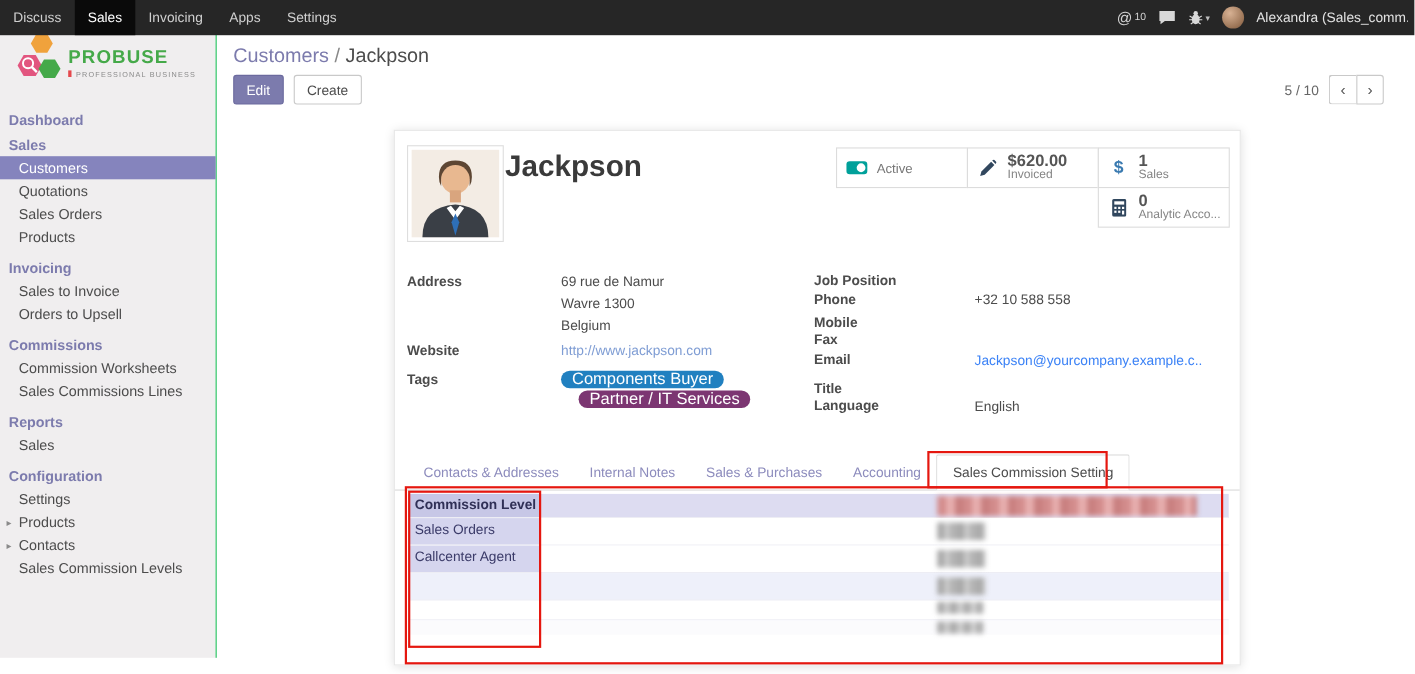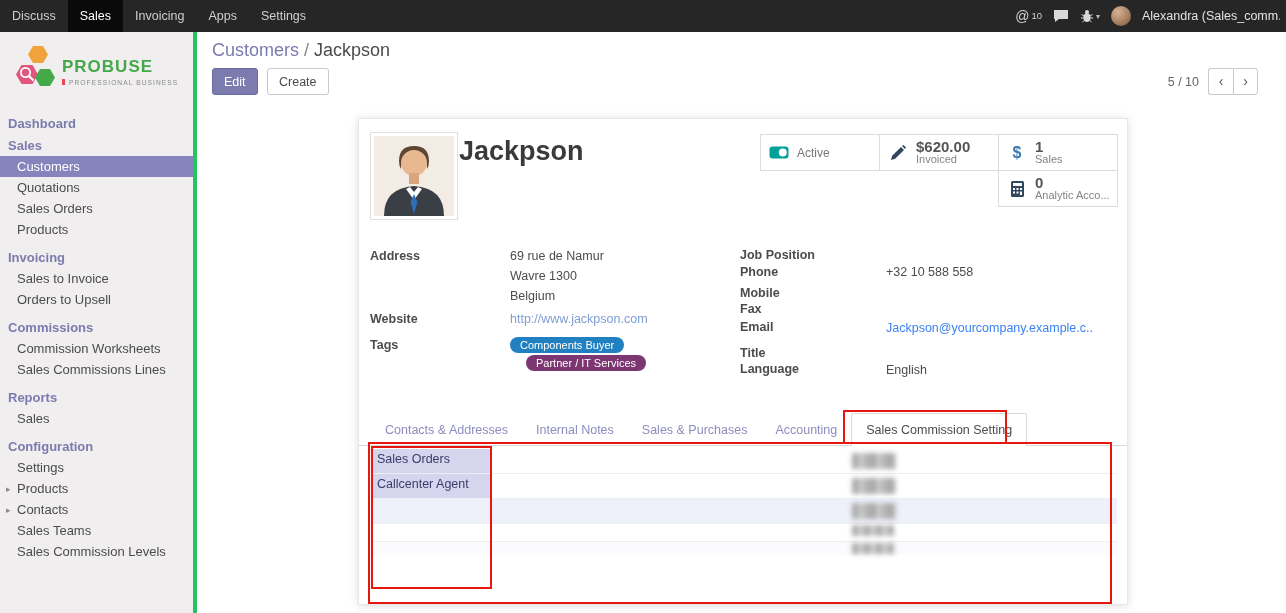--- a/index.html
+++ b/index.html
@@ -13,21 +13,21 @@
   .tb-app.active{background:#0a0a0a;color:#fff;}
   .tb-right{display:flex;align-items:center;gap:11px;padding-right:6px;color:#d3d3d3;}
   .tb-mention{font-size:14px;cursor:pointer;display:flex;align-items:flex-start;}
   .tb-mention sup{font-size:9.5px;margin-left:2px;margin-top:2px;}
   .tb-ic{display:flex;align-items:center;cursor:pointer;}
   .tb-caret{font-size:8px;color:#bdbdbd;margin-left:2px;cursor:pointer;}
   .tb-avatar{width:20px;height:20px;border-radius:50%;background:radial-gradient(circle at 35% 30%,#d8b294,#9a7355 70%,#6e4f3a);cursor:pointer;flex:0 0 auto;}
   .tb-uname{font-size:12.5px;color:#e2e2e2;white-space:nowrap;overflow:hidden;max-width:138px;cursor:pointer;}
 
   
-  .sidebar{position:absolute;top:32px;left:0;width:197px;height:581px;background:#f0eeef;border-right:4px solid #22c55e;z-index:5;}
+  .sidebar{position:absolute;top:17px;left:0;width:197px;height:581px;background:#f0eeef;border-right:1px solid #22c55e;z-index:5;}
   .logo{padding:12px 8px 6px 12px;}
   .menu{margin-top:6px;}
   .m-header{color:#7c7bad;font-weight:bold;font-size:13px;padding:4px 8px 3px 8px;margin-top:6px;cursor:pointer;}
   .m-item{font-size:13px;color:#4c4c4c;padding:3px 8px 3px 17px;cursor:pointer;position:relative;line-height:15px;white-space:nowrap;}
   .m-item.active{background:#8584bd;color:#fff;}
   .m-item .mcaret{position:absolute;left:6px;top:4px;font-size:9px;color:#8a8a8a;}
 
   
   .main{position:absolute;left:198px;top:32px;width:1280px;height:581px;background:#fff;}
   .breadcrumb{position:absolute;left:14px;top:8px;font-size:18px;color:#888;}
@@ -59,21 +59,21 @@
   .s-text{line-height:12px;}
   .s-val{display:block;font-weight:bold;color:#555;font-size:15px;}
   .s-lab{display:block;color:#858585;font-size:11px;white-space:nowrap;}
   .s-lab.single{font-size:12px;color:#777;}
   .dollar-glyph{font-size:16px;font-weight:bold;color:#3a7ab0;}
 
   .flabel{position:absolute;font-size:12.5px;font-weight:bold;color:#4c4c4c;white-space:nowrap;}
   .fval{position:absolute;font-size:12.5px;color:#4c4c4c;white-space:nowrap;}
   .link-web{color:#7f9dd4;cursor:pointer;}
   .link-mail{color:#3b82f6;cursor:pointer;}
-  .tag{position:absolute;display:inline-block;color:#fff;font-size:11px;line-height:16px;padding:0 10px;border-radius:9px;cursor:pointer;white-space:nowrap;}
+  .tag{position:absolute;display:inline-block;color:#fff;font-size:15px;line-height:16px;padding:0 10px;border-radius:9px;cursor:pointer;white-space:nowrap;}
   .tag.t-blue{background:#2180c0;}
   .tag.t-purple{background:#7c3672;}
 
   .tabs{position:absolute;left:0;top:292px;width:768px;height:35px;border-bottom:1px solid #d9d9d9;display:flex;align-items:flex-end;padding-left:12px;}
   .tab{font-size:12.5px;color:#8d8cbd;padding:9px 14px 8px 14px;cursor:pointer;white-space:nowrap;}
   .tab.active{color:#4c4c4c;background:#fff;border:1px solid #d9d9d9;border-bottom:1px solid #fff;margin-bottom:-1px;border-radius:2px 2px 0 0;}
 
   .tbl{position:absolute;left:12px;top:330px;width:746px;}
   .trow{position:relative;width:746px;border-bottom:1px solid #ededf4;}
   .thead{height:22px;background:#dddcf1;}
@@ -153,21 +153,20 @@
     <div class="m-item">Orders to Upsell</div>
     <div class="m-header">Commissions</div>
     <div class="m-item">Commission Worksheets</div>
     <div class="m-item">Sales Commissions Lines</div>
     <div class="m-header">Reports</div>
     <div class="m-item">Sales</div>
     <div class="m-header">Configuration</div>
     <div class="m-item">Settings</div>
     <div class="m-item"><span class="mcaret">▸</span><span>Products</span></div>
     <div class="m-item"><span class="mcaret">▸</span><span>Contacts</span></div>
-    <div class="m-item">Sales Teams</div>
     <div class="m-item">Sales Commission Levels</div>
   </div>
 </div>
 
 <div class="main">
 
   <div class="breadcrumb">
     <a class="bc-link">Customers</a>
     <span>/</span>
     <span class="bc-cur">Jackpson</span>
@@ -279,20 +278,24 @@
 
     <div class="tabs">
       <span class="tab">Contacts &amp; Addresses</span>
       <span class="tab">Internal Notes</span>
       <span class="tab">Sales &amp; Purchases</span>
       <span class="tab">Accounting</span>
       <span class="tab active">Sales Commission Setting</span>
     </div>
 
     <div class="tbl">
+      <div class="trow thead">
+        <div class="lcell">Commission Level</div>
+        <div class="blur b-head"></div>
+      </div>
       <div class="trow rw">
         <div class="lcell">Sales Orders</div>
         <div class="blur b-row"></div>
       </div>
       <div class="trow rw">
         <div class="lcell">Callcenter Agent</div>
         <div class="blur b-row"></div>
       </div>
       <div class="trow rs">
         <div class="blur b-row"></div>

